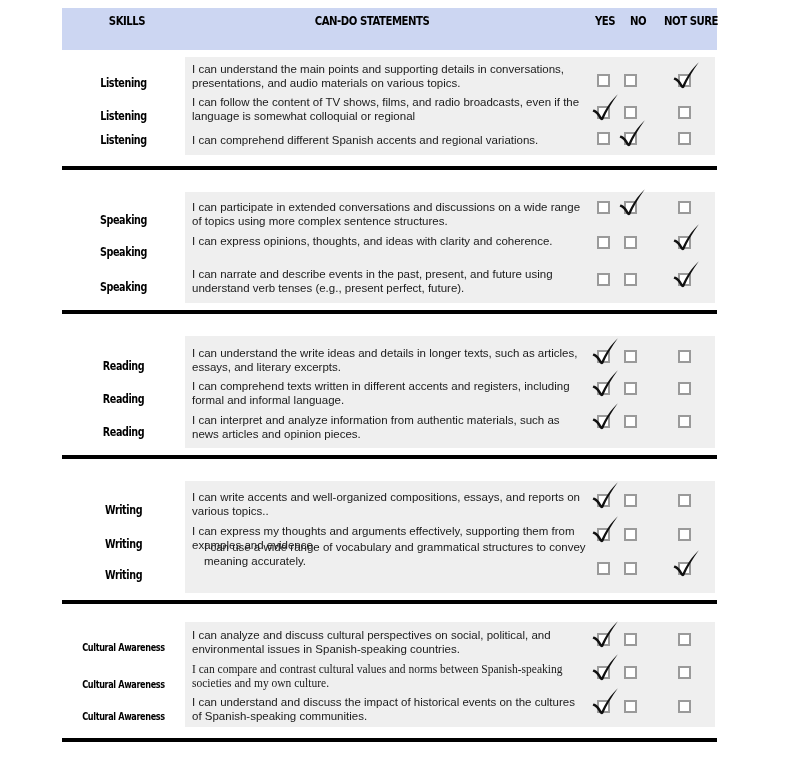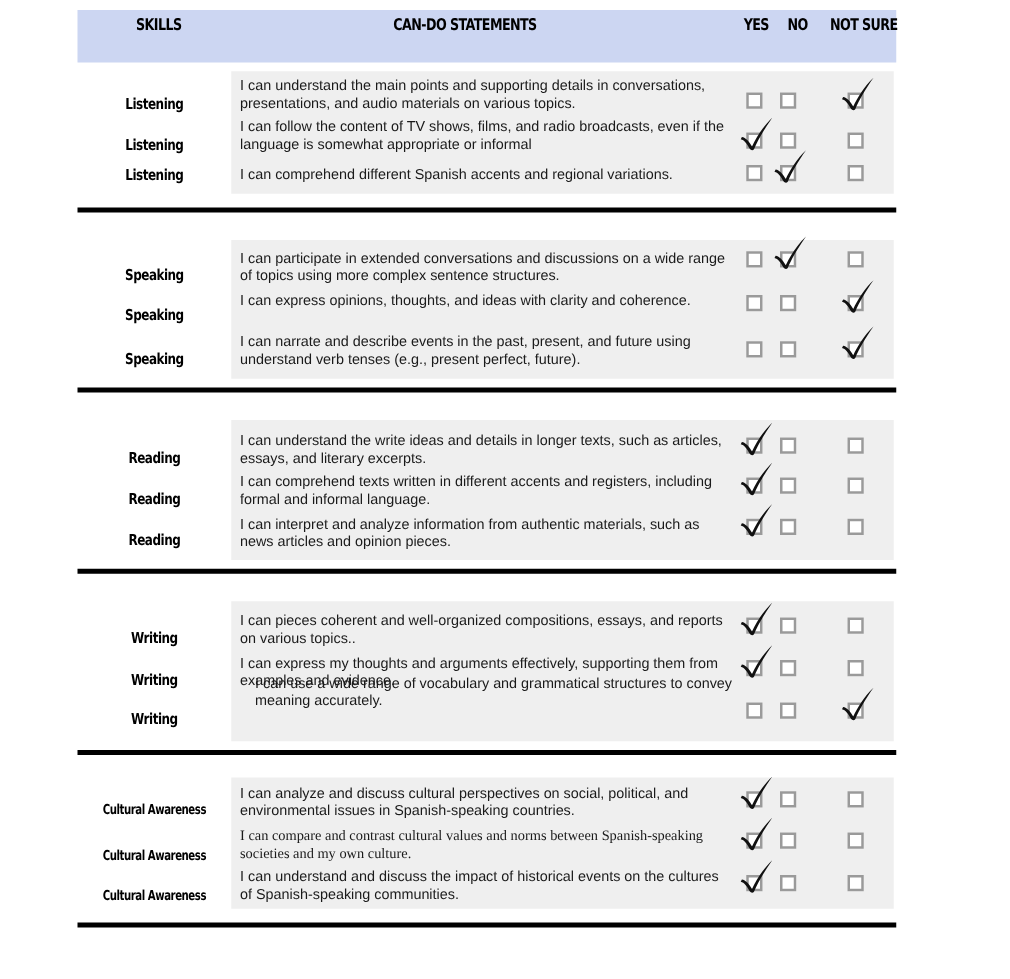--- a/index.html
+++ b/index.html
@@ -136,21 +136,21 @@
       <div class="statement" style="top: 62px;">I can understand the main points and supporting details in conversations, presentations, and audio materials on various topics.</div>
       <div class="cbox" style="left: 597px; top: 74px;"></div>
       <div class="cbox" style="left: 624px; top: 74px;"></div>
       <div class="cbox" style="left: 678px; top: 74px;"></div>
       <div class="checkmark" style="left: 670px; top: 58px;">
         <svg viewBox="0 0 34 34" xmlns="http://www.w3.org/2000/svg">
           <path d="M4.5 19.5 C7.5 19.8 10.4 23.2 12.6 27.2 C16.0 20.0 21.5 11.0 28.8 4.2 C22.6 13.0 17.4 21.6 14.2 29.4 C13.3 30.6 11.6 30.3 10.8 29.0 C8.6 25.0 6.4 22.0 3.6 21.4 Z" fill="#111111"></path>
         </svg>
       </div>
       <div class="skill-label" style="top: 109px;">Listening</div>
-      <div class="statement" style="top: 95px;">I can follow the content of TV shows, films, and radio broadcasts, even if the language is somewhat appropriate or informal</div>
+      <div class="statement" style="top: 95px;">I can follow the content of TV shows, films, and radio broadcasts, even if the language is somewhat colloquial or regional</div>
       <div class="cbox" style="left: 597px; top: 106px;"></div>
       <div class="cbox" style="left: 624px; top: 106px;"></div>
       <div class="cbox" style="left: 678px; top: 106px;"></div>
       <div class="checkmark" style="left: 589px; top: 90px;">
         <svg viewBox="0 0 34 34" xmlns="http://www.w3.org/2000/svg">
           <path d="M4.5 19.5 C7.5 19.8 10.4 23.2 12.6 27.2 C16.0 20.0 21.5 11.0 28.8 4.2 C22.6 13.0 17.4 21.6 14.2 29.4 C13.3 30.6 11.6 30.3 10.8 29.0 C8.6 25.0 6.4 22.0 3.6 21.4 Z" fill="#111111"></path>
         </svg>
       </div>
       <div class="skill-label" style="top: 133px;">Listening</div>
       <div class="statement" style="top: 133px;">I can comprehend different Spanish accents and regional variations.</div>
@@ -219,21 +219,21 @@
       <div class="cbox" style="left: 597px; top: 415px;"></div>
       <div class="cbox" style="left: 624px; top: 415px;"></div>
       <div class="cbox" style="left: 678px; top: 415px;"></div>
       <div class="checkmark" style="left: 589px; top: 399px;">
         <svg viewBox="0 0 34 34" xmlns="http://www.w3.org/2000/svg">
           <path d="M4.5 19.5 C7.5 19.8 10.4 23.2 12.6 27.2 C16.0 20.0 21.5 11.0 28.8 4.2 C22.6 13.0 17.4 21.6 14.2 29.4 C13.3 30.6 11.6 30.3 10.8 29.0 C8.6 25.0 6.4 22.0 3.6 21.4 Z" fill="#111111"></path>
         </svg>
       </div>
       <div class="band" style="top: 481px; height: 112px;"></div>
       <div class="skill-label" style="top: 503px;">Writing</div>
-      <div class="statement" style="top: 490px;">I can pieces coherent and well-organized compositions, essays, and reports on various topics..</div>
+      <div class="statement" style="top: 490px;">I can write accents and well-organized compositions, essays, and reports on various topics..</div>
       <div class="cbox" style="left: 597px; top: 494px;"></div>
       <div class="cbox" style="left: 624px; top: 494px;"></div>
       <div class="cbox" style="left: 678px; top: 494px;"></div>
       <div class="checkmark" style="left: 589px; top: 478px;">
         <svg viewBox="0 0 34 34" xmlns="http://www.w3.org/2000/svg">
           <path d="M4.5 19.5 C7.5 19.8 10.4 23.2 12.6 27.2 C16.0 20.0 21.5 11.0 28.8 4.2 C22.6 13.0 17.4 21.6 14.2 29.4 C13.3 30.6 11.6 30.3 10.8 29.0 C8.6 25.0 6.4 22.0 3.6 21.4 Z" fill="#111111"></path>
         </svg>
       </div>
       <div class="skill-label" style="top: 537px;">Writing</div>
       <div class="statement" style="top: 524px;">I can express my thoughts and arguments effectively, supporting them from examples and evidence.</div>

